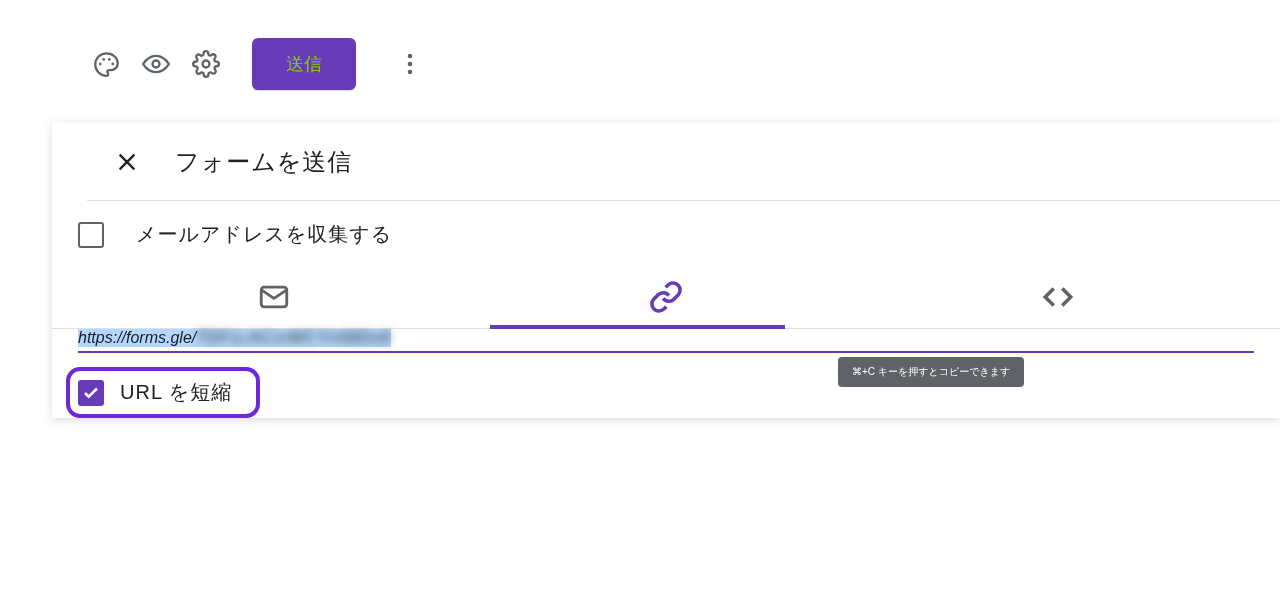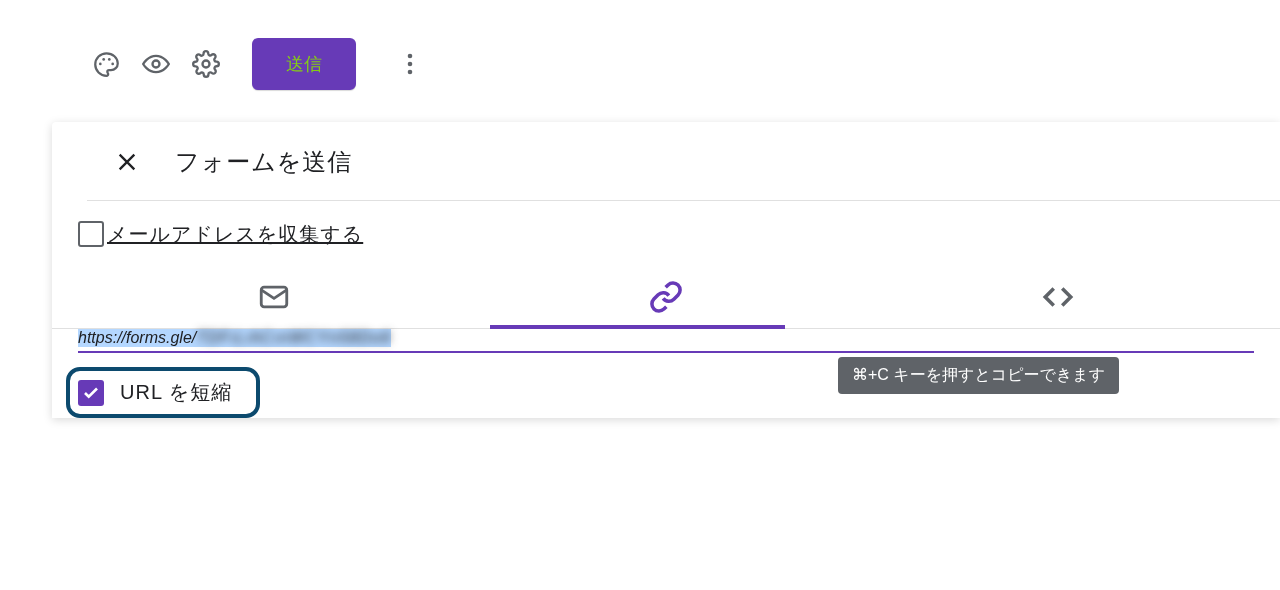--- a/index.html
+++ b/index.html
@@ -67,24 +67,23 @@
       cursor: pointer;
       color: #202124;
     }
     .dialog-title {
       font-size: 24px;
       font-weight: 400;
       letter-spacing: 1px;
     }
     .collect-row {
       display: flex;
-      align-items: flex-start;
-      gap: 3px;
+      align-items: flex-end;
+      gap: 32px;
       padding: 20px 26px 22px 26px;
-      text-decoration: underline;
     }
     .checkbox {
       width: 26px; height: 26px;
       border: 2.5px solid #5f6368;
       border-radius: 3px;
       cursor: pointer;
       flex-shrink: 0;
     }
     .collect-label {
       font-size: 20px;
@@ -148,21 +147,21 @@
     .bottom-row {
       display: flex;
       align-items: center;
       padding: 14px 26px 0 14px;
       position: relative;
     }
     .highlight-cap {
       display: inline-flex;
       align-items: center;
       gap: 16px;
-      border: 4px solid #0c4a6e;
+      border: 4px solid #6d28d9;
       border-radius: 14px;
       padding: 8px 24px 8px 8px;
     }
     .checkbox-checked {
       width: 26px; height: 26px;
       background: #673ab7;
       border-radius: 3px;
       display: flex;
       align-items: center;
       justify-content: center;
@@ -172,21 +171,21 @@
     .shorten-label {
       font-size: 20px;
       letter-spacing: 1px;
     }
     .tooltip {
       position: absolute;
       left: 786px;
       top: 4px;
       background: #5f6368;
       color: #fff;
-      font-size: 16px;
+      font-size: 10px;
       padding: 8px 14px;
       border-radius: 4px;
       white-space: nowrap;
     }
     svg { display: block; }
   </style>
 </head>
 <body>
 
 <div class="toolbar">

